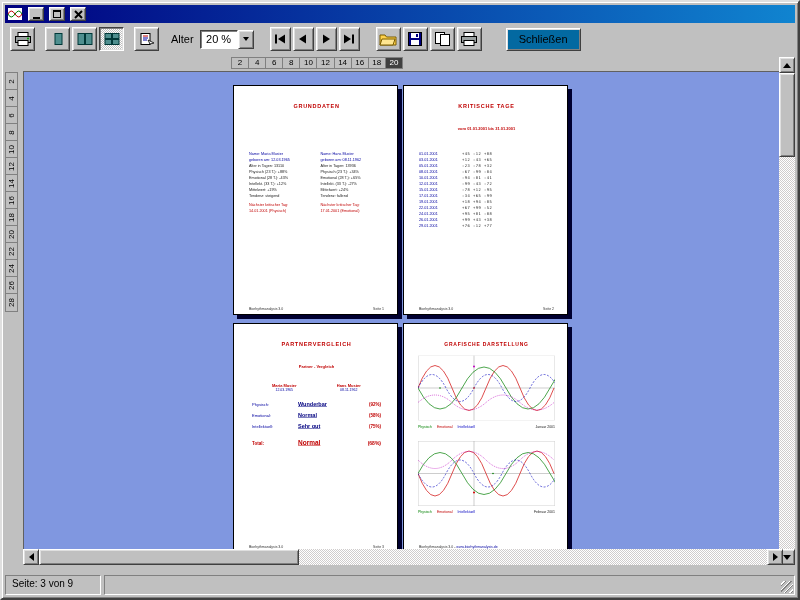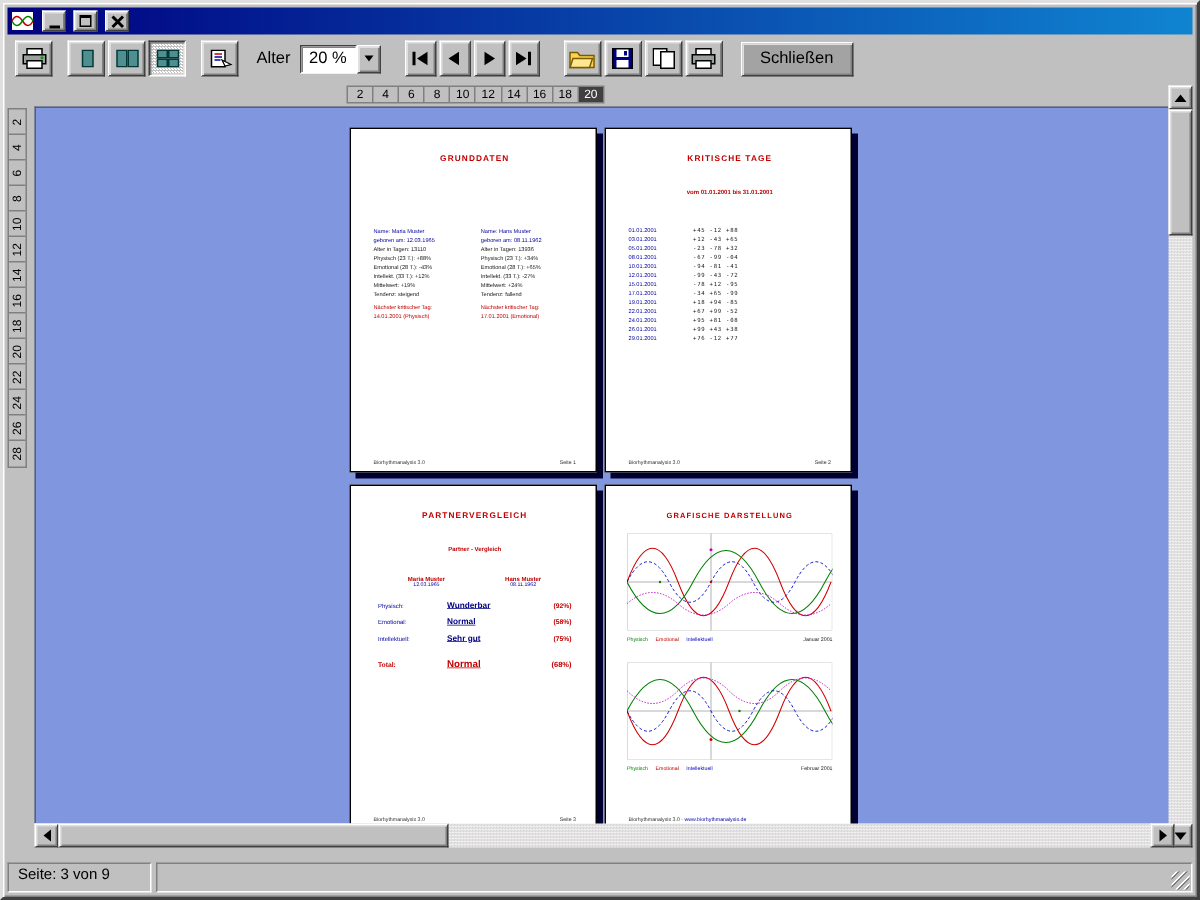--- a/index.html
+++ b/index.html
@@ -38,23 +38,23 @@
   .combo { display:flex; height:19px; }
   .combo-field { width:38px; background:#fff; border:1px solid;
     border-color:#404040 #fff #fff #404040; box-shadow: inset 1px 1px 0 #808080;
     font-size:11px; padding:2px 3px;text-align:center; }
   .combo-btn { width:16px; background:#c0c0c0; border:1px solid;
     border-color:#fff #404040 #404040 #fff;
     box-shadow: inset 1px 1px 0 #dfdfdf, inset -1px -1px 0 #808080;
     display:flex; align-items:center; justify-content:center; padding:0; }
   .arrow-down { width:0; height:0; border-left:3px solid transparent;
     border-right:3px solid transparent; border-top:4px solid #000; }
-  .close-btn { height:23px; padding:0 12px; font-size:11px; background:#a3a3a3;
+  .close-btn { height:23px; padding:0 12px; font-size:11px; background:#0369a1;
     border:1px solid; border-color:#fff #404040 #404040 #fff;
-    box-shadow: inset 1px 1px 0 #dfdfdf, inset -1px -1px 0 #808080; margin-left:10px; }
+    box-shadow: inset 1px 1px 0 #dfdfdf, inset -1px -1px 0 #808080; margin-left:22px; }
 
   
   .hruler { position:absolute; top:55px; left:229px; width:172px; height:12px;
     display:flex; border:1px solid #808080; background:#c0c0c0; }
   .hcell { flex:1; font-size:8px; text-align:center; line-height:10px;
     border-right:1px solid #808080; color:#000; }
   .hcell:last-child { border-right:none; background:#404040; color:#fff; }
   .vruler { position:absolute; top:70px; left:3px; width:13px;
     border:1px solid #808080; background:#c0c0c0; }
   .vcell { height:17px; border-bottom:1px solid #808080;

